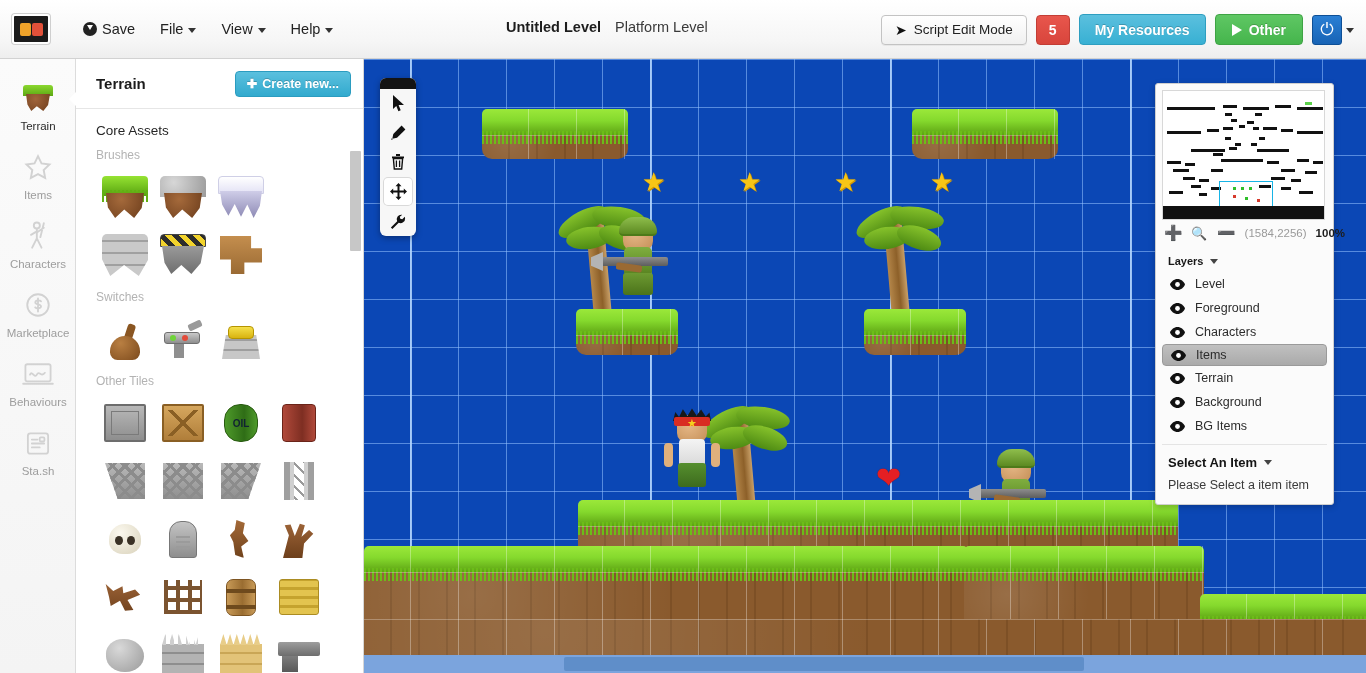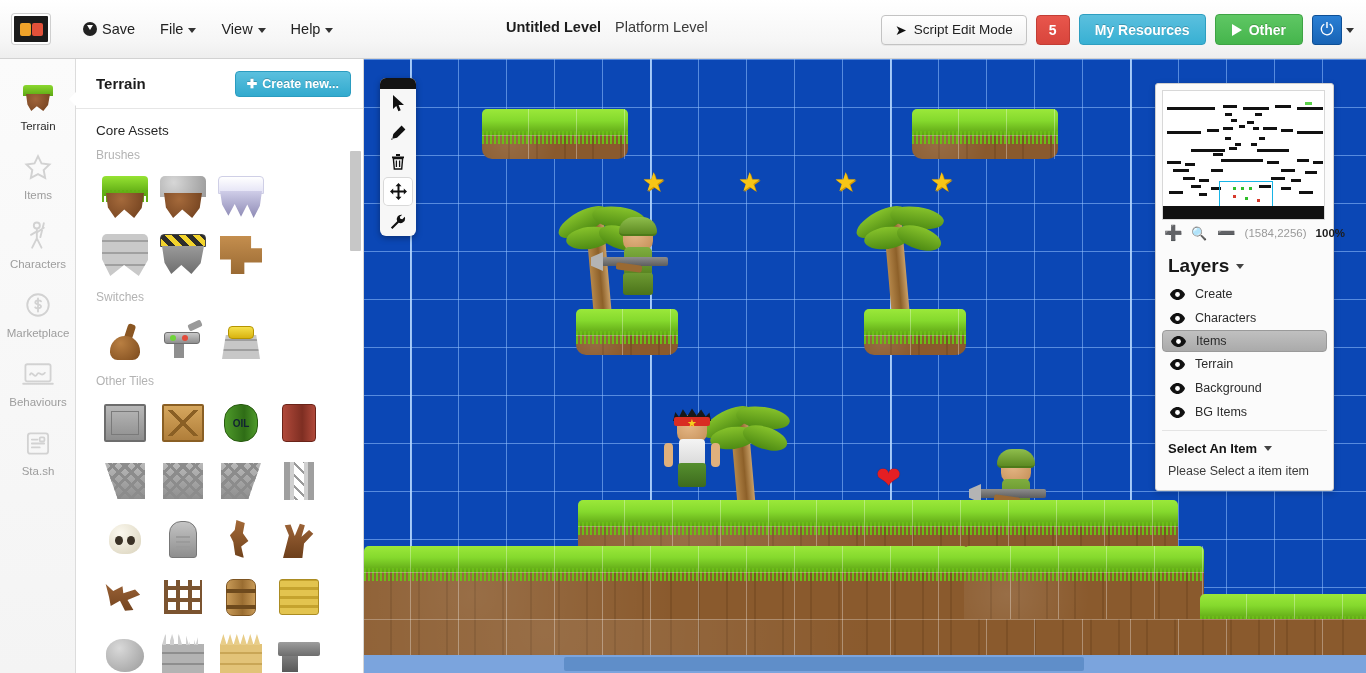--- a/index.html
+++ b/index.html
@@ -453,21 +453,21 @@
   .mm-ground { position: absolute; left: 0; right: 0; bottom: 0; height: 13px; background: #111; }
   .mm-view { position: absolute; border: 1px solid #17b4e6; }
   .mm-tools {
     display: flex; align-items: center; gap: 9px; padding: 4px 2px 0; font-size: 13px; color: #333;
   }
   .mm-coord { margin-left: auto; font-size: 11.5px; color: #9a9a9a; }
   .mm-zoom { font-size: 11.5px; font-weight: bold; color: #1d1d1d; }
 
   .layers-head {
     display: flex; align-items: center; gap: 7px;
-    font-size: 19px; font-weight: bold; color: #181818;
+    font-size: 11px; font-weight: bold; color: #181818;
     padding: 9px 2px 5px 6px; margin-top: 4px;
   }
   .layer-row {
     display: flex; align-items: center; gap: 10px; height: 24px; padding: 0 8px;
     font-size: 12.5px; color: #2c2c2c; border-radius: 4px; cursor: default;
   }
   .layer-row.sel {
     background: linear-gradient(#c0c0c0,#aaaaaa); border: 1px solid #9a9a9a;
     height: 22px;
   }
@@ -1038,21 +1038,30 @@
     </div>
 
     <div>
       <div class="layer-row">
         <span class="eye">
             <svg width="15" height="11" viewBox="0 0 15 11">
               <path d="M7.5 0C4 0 1.3 2.4 0 5.5 1.3 8.6 4 11 7.5 11S13.7 8.6 15 5.5C13.7 2.4 11 0 7.5 0z" fill="#111"></path>
               <circle cx="7.5" cy="5.5" r="2.4" fill="#fff"></circle>
             </svg>
           </span>
-        <span>Create</span>
+        <span>Level</span>
+      </div>
+      <div class="layer-row">
+        <span class="eye">
+            <svg width="15" height="11" viewBox="0 0 15 11">
+              <path d="M7.5 0C4 0 1.3 2.4 0 5.5 1.3 8.6 4 11 7.5 11S13.7 8.6 15 5.5C13.7 2.4 11 0 7.5 0z" fill="#111"></path>
+              <circle cx="7.5" cy="5.5" r="2.4" fill="#fff"></circle>
+            </svg>
+          </span>
+        <span>Foreground</span>
       </div>
       <div class="layer-row">
         <span class="eye">
             <svg width="15" height="11" viewBox="0 0 15 11">
               <path d="M7.5 0C4 0 1.3 2.4 0 5.5 1.3 8.6 4 11 7.5 11S13.7 8.6 15 5.5C13.7 2.4 11 0 7.5 0z" fill="#111"></path>
               <circle cx="7.5" cy="5.5" r="2.4" fill="#fff"></circle>
             </svg>
           </span>
         <span>Characters</span>
       </div>

